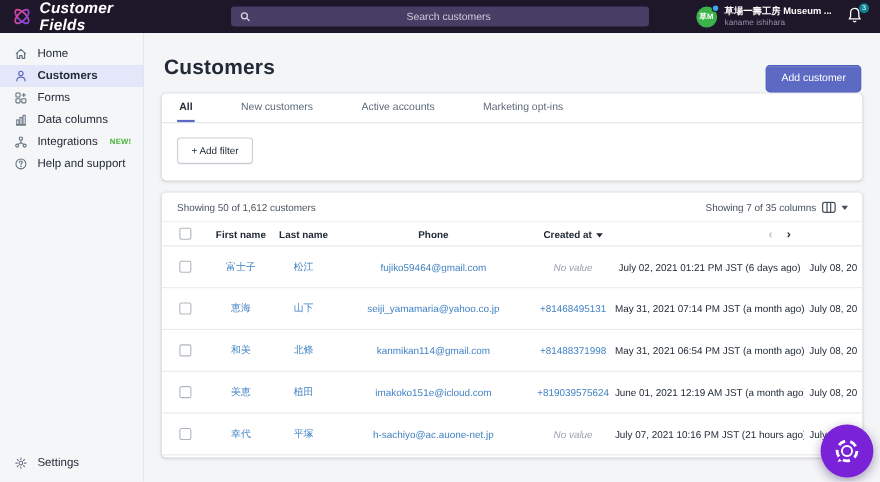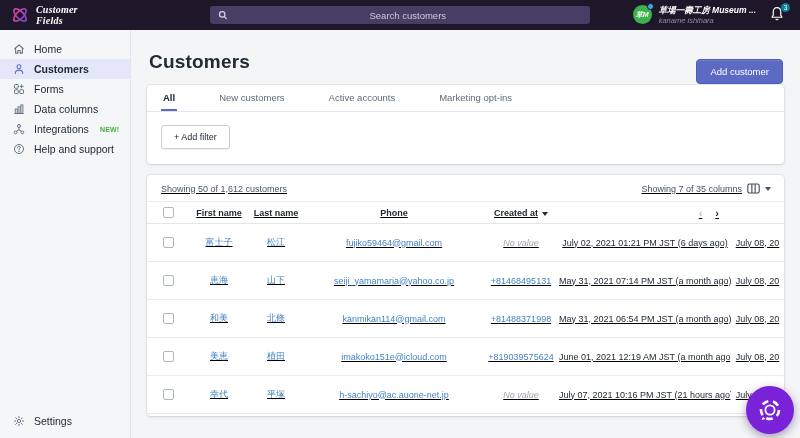--- a/index.html
+++ b/index.html
@@ -2,27 +2,27 @@
 <html><head>
 <meta charset="utf-8">
 <style>
   * { box-sizing: border-box; margin: 0; padding: 0; }
   html,body { width:800px; height:438px; overflow:hidden; }
   body { font-family:"Liberation Sans", sans-serif; background:#f4f5f7; position:relative; }
 
   
   .topbar { height:30px; background:#1d1729; display:flex; align-items:center; padding:0 10px; position:relative; }
   .logo { display:flex; align-items:center; gap:6px; }
-  .logo-text { color:#fff; font-style:italic; font-weight:bold; font-size:10px; line-height:1.1; letter-spacing:.2px;font-family:Liberation Serif, serif; }
+  .logo-text { color:#fff; font-style:italic; font-weight:bold; font-size:14px; line-height:1.1; letter-spacing:.2px; }
   .searchbar { position:absolute; left:50%; top:6px; transform:translateX(-50%); width:380px; height:18px;
     background:#463e64; border-radius:3px; display:flex; align-items:center; padding:0 8px; gap:6px; }
   .searchbar input { background:transparent; border:none; outline:none; color:#d8d4e5; font-size:9.5px; width:100%; font-family:inherit;text-align:center; }
   .searchbar input::placeholder { color:#cfcada; }
   .topbar-right { margin-left:auto; display:flex; align-items:center; gap:14px; }
-  .store { display:flex; align-items:flex-start; gap:7px;font-style:italic; }
+  .store { display:flex; align-items:flex-end; gap:7px; }
   .avatar-wrap { position:relative; width:19px; height:19px; }
   .avatar { width:19px; height:19px; border-radius:50%; background:#3cb24b; color:#fff; font-size:7px; font-weight:bold;
     display:flex; align-items:center; justify-content:center; }
   .avatar-dot { position:absolute; top:-2px; right:-2px; width:7px; height:7px; border-radius:50%; background:#3fa7e8; border:1.5px solid #1d1729; }
   .store-text { display:flex; flex-direction:column; line-height:1.2; }
   .store-name { color:#fff; font-size:8.5px; font-weight:bold; }
   .store-user { color:#938ca8; font-size:7.5px; }
   .bell-wrap { position:relative; width:16px; height:18px; margin-right:4px; }
   .bell-badge { position:absolute; top:-3px; right:-4px; min-width:9px; height:9px; border-radius:50%; background:#0f7f93;
     color:#fff; font-size:6.5px; display:flex; align-items:center; justify-content:center; }
@@ -49,21 +49,21 @@
   .card { background:#fff; border-radius:4px; box-shadow:0 0 0 1px rgba(63,63,68,.06), 0 1px 3px rgba(63,63,68,.15); }
   .tabs-card { margin-top:12px; }
   .tabs-row { display:flex; align-items:stretch; padding:0 14px; border-bottom:1px solid #e3e5e8; gap:40px; height:27px; }
   .tab { font-size:9.5px; color:#5d6b7a; display:flex; align-items:center; padding:0 2px; border-bottom:2px solid transparent; cursor:pointer; }
   .tab.active { color:#212b36; font-weight:bold; border-bottom-color:#5c6ac4; }
   .filter-row { padding:13px 14px 15px 14px; }
   .add-filter-btn { background:#fff; border:1px solid #c9cfd6; border-radius:3px; padding:6px 12px; font-size:9px; color:#212b36;
     cursor:pointer; font-family:inherit; box-shadow:0 1px 0 rgba(22,29,37,.05); }
 
   
-  .table-card { margin-top:11px; padding-bottom:2px;text-decoration:underline; }
+  .table-card { margin-top:11px; padding-bottom:2px; }
   .table-info { display:flex; justify-content:space-between; align-items:center; padding:8px 13px 7px 14px;
     font-size:9px; color:#4a545e; border-bottom:1px solid #eceef0; }
   .cols-indicator { display:flex; align-items:center; gap:5px; color:#454f5b; cursor:pointer; }
   .caret { width:0; height:0; border-left:3px solid transparent; border-right:3px solid transparent; border-top:4px solid #454f5b; display:inline-block; }
   .tgrid { display:grid; grid-template-columns:30px 56px 58px 178px 76px 172px minmax(0,1fr); align-items:center; padding-left:14px; }
   .t-header { height:22px; border-bottom:1px solid #e3e5e8; font-size:9px; font-weight:bold; color:#212b36; }
   .t-header .scrollers { display:flex; justify-content:flex-end; align-items:center; gap:13px; padding-right:12px; font-size:11px; }
   .scroll-left { color:#b9c0c7; cursor:default; }
   .scroll-right { color:#212b36; cursor:pointer; }
   .t-row { height:38px; border-bottom:1px solid #e9eaec; font-size:9px; color:#212b36; }

